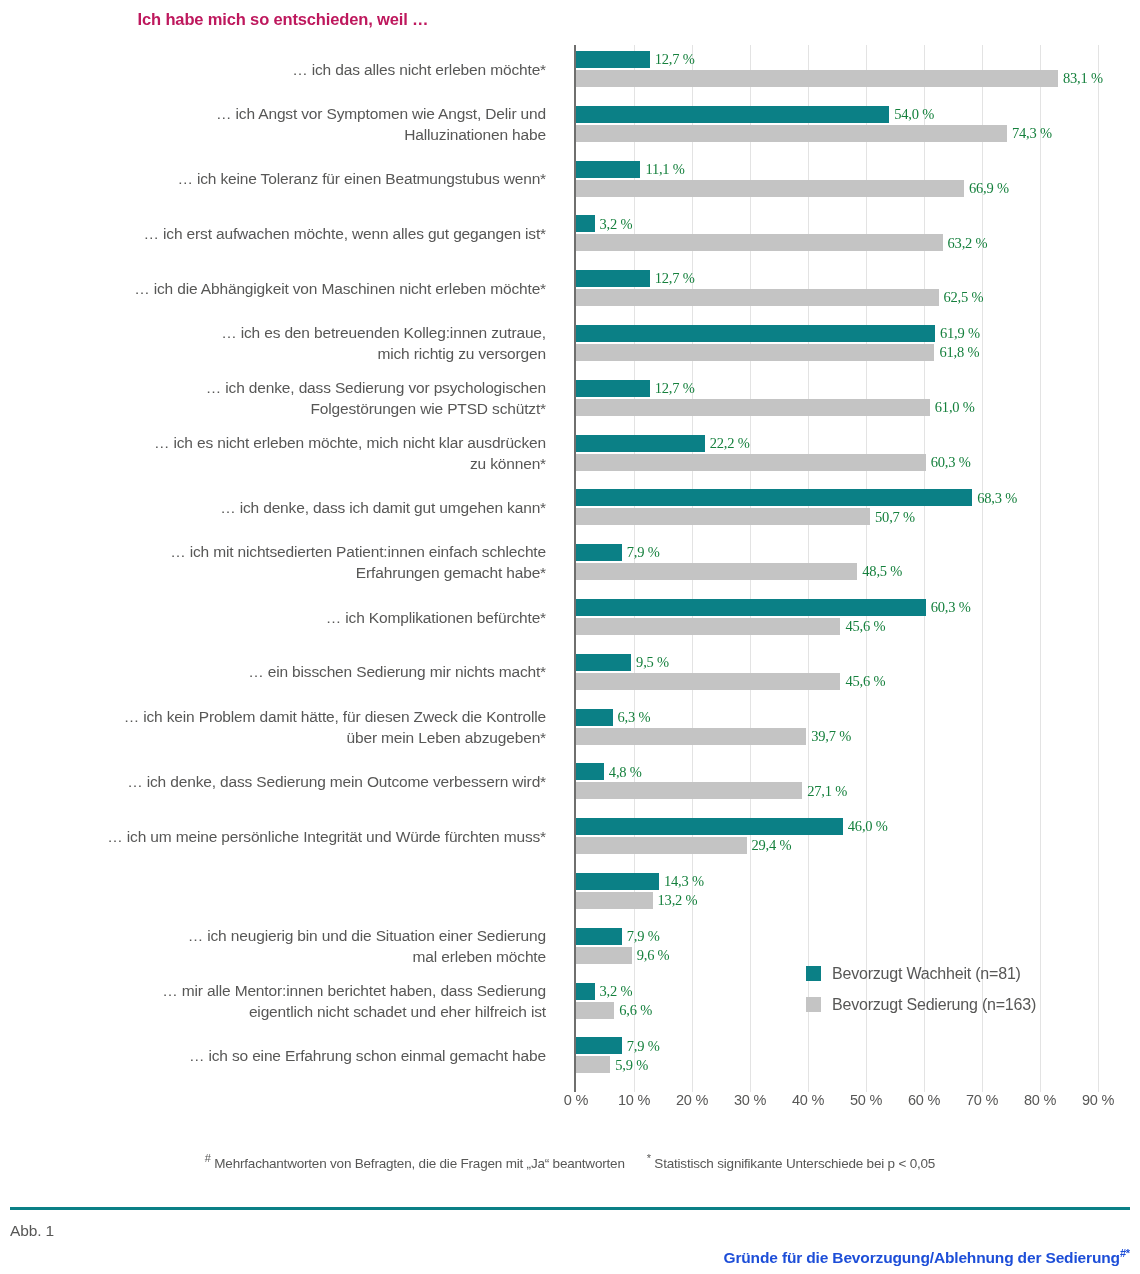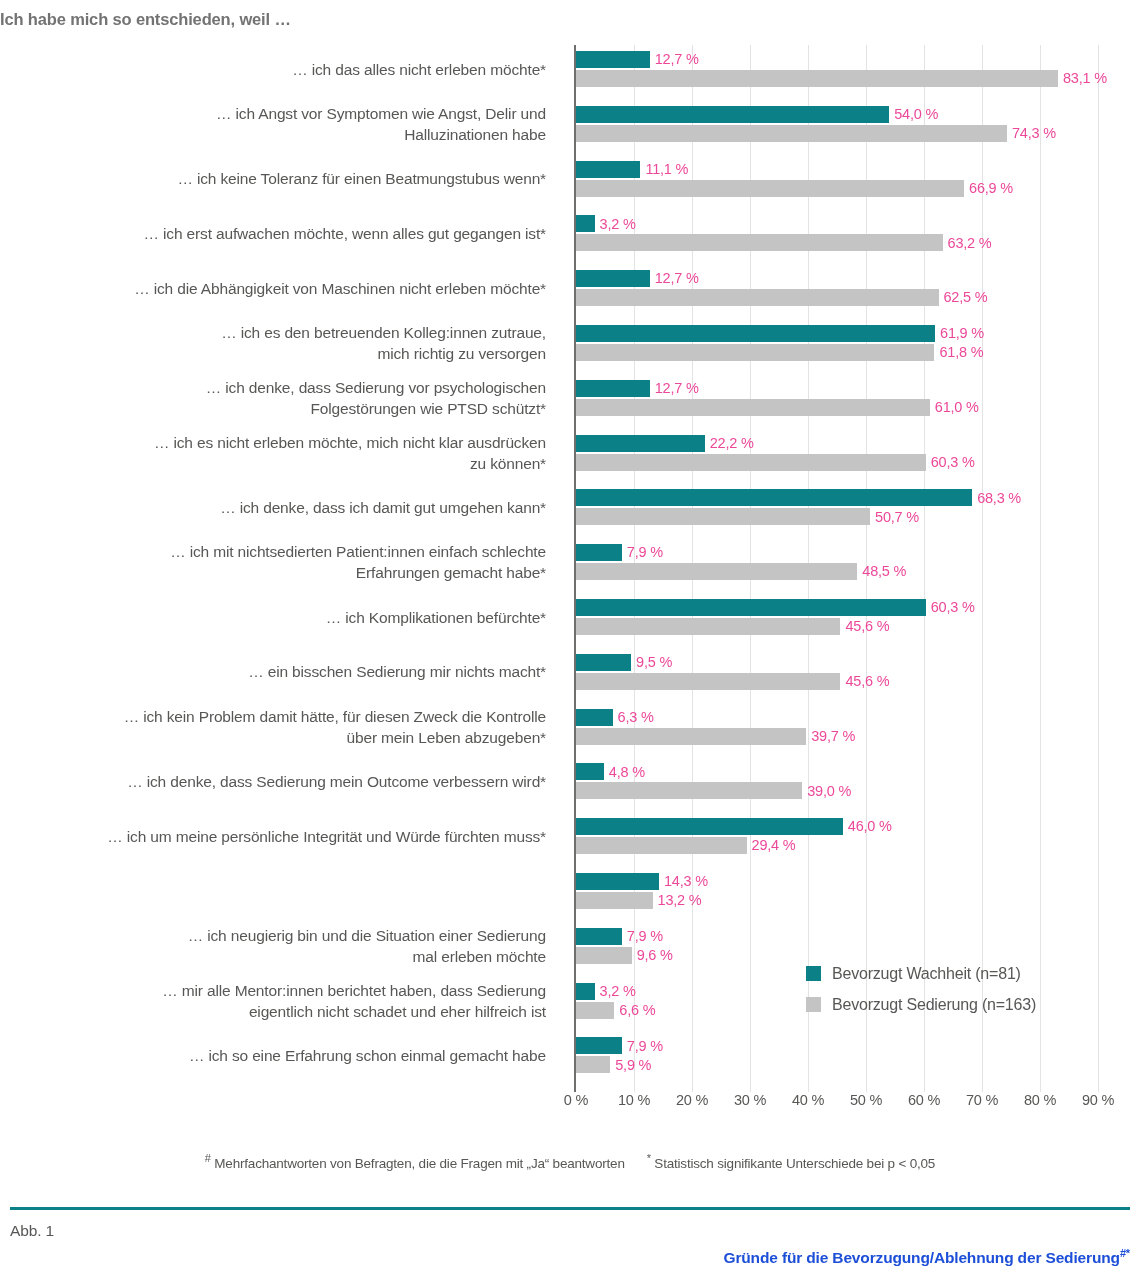--- a/index.html
+++ b/index.html
@@ -15,24 +15,24 @@
     overflow: hidden;
   }
 
   
   
 
   #chart-title {
     position: absolute;
     left: 0; top: 10px;
     width: 566px;
-    text-align: left;
+    text-align: center;
     font-size: 16.5px;
     font-weight: bold;
-    color: #737373;
+    color: #be185d;
     letter-spacing: -0.15px;
   }
 
   #plot {
     position: absolute;
     left: 576px;
     top: 45px;
     width: 522px;
     height: 1042px;
   }
@@ -67,25 +67,26 @@
   .bar-wrap.top { top: 0px; }
   .bar-wrap.bot { top: 19px; }
   .bar {
     height: 17px;
     display: block;
   }
   .bar.teal { background: #0b8086; }
   .bar.grey { background: #c4c4c4; }
   .bar-value {
     font-size: 14.5px;
-    color: #ec4899;
+    color: #15803d;
     white-space: nowrap;
     margin-left: 5px;
     line-height: 1;
     letter-spacing: -0.2px;
+    font-family: Liberation Serif, serif;
   }
 
   
   .cat-label {
     position: absolute;
     right: 1140px;           
     width: 566px;
     text-align: right;
     font-size: 15.5px;
     line-height: 21px;
@@ -369,21 +370,21 @@
         <div class="bar-value">39,7 %</div>
       </div>
     </div>
     <div class="row" style="top: 718.4px; padding-left: 14px;">
       <div class="bar-wrap top">
         <div class="bar teal" style="width: 27.84px;"></div>
         <div class="bar-value">4,8 %</div>
       </div>
       <div class="bar-wrap bot">
         <div class="bar grey" style="width: 226.2px;"></div>
-        <div class="bar-value">39,0 %</div>
+        <div class="bar-value">27,1 %</div>
       </div>
     </div>
     <div class="row" style="top: 773.2px;">
       <div class="bar-wrap top">
         <div class="bar teal" style="width: 266.8px;"></div>
         <div class="bar-value">46,0 %</div>
       </div>
       <div class="bar-wrap bot">
         <div class="bar grey" style="width: 170.52px;"></div>
         <div class="bar-value">29,4 %</div>

